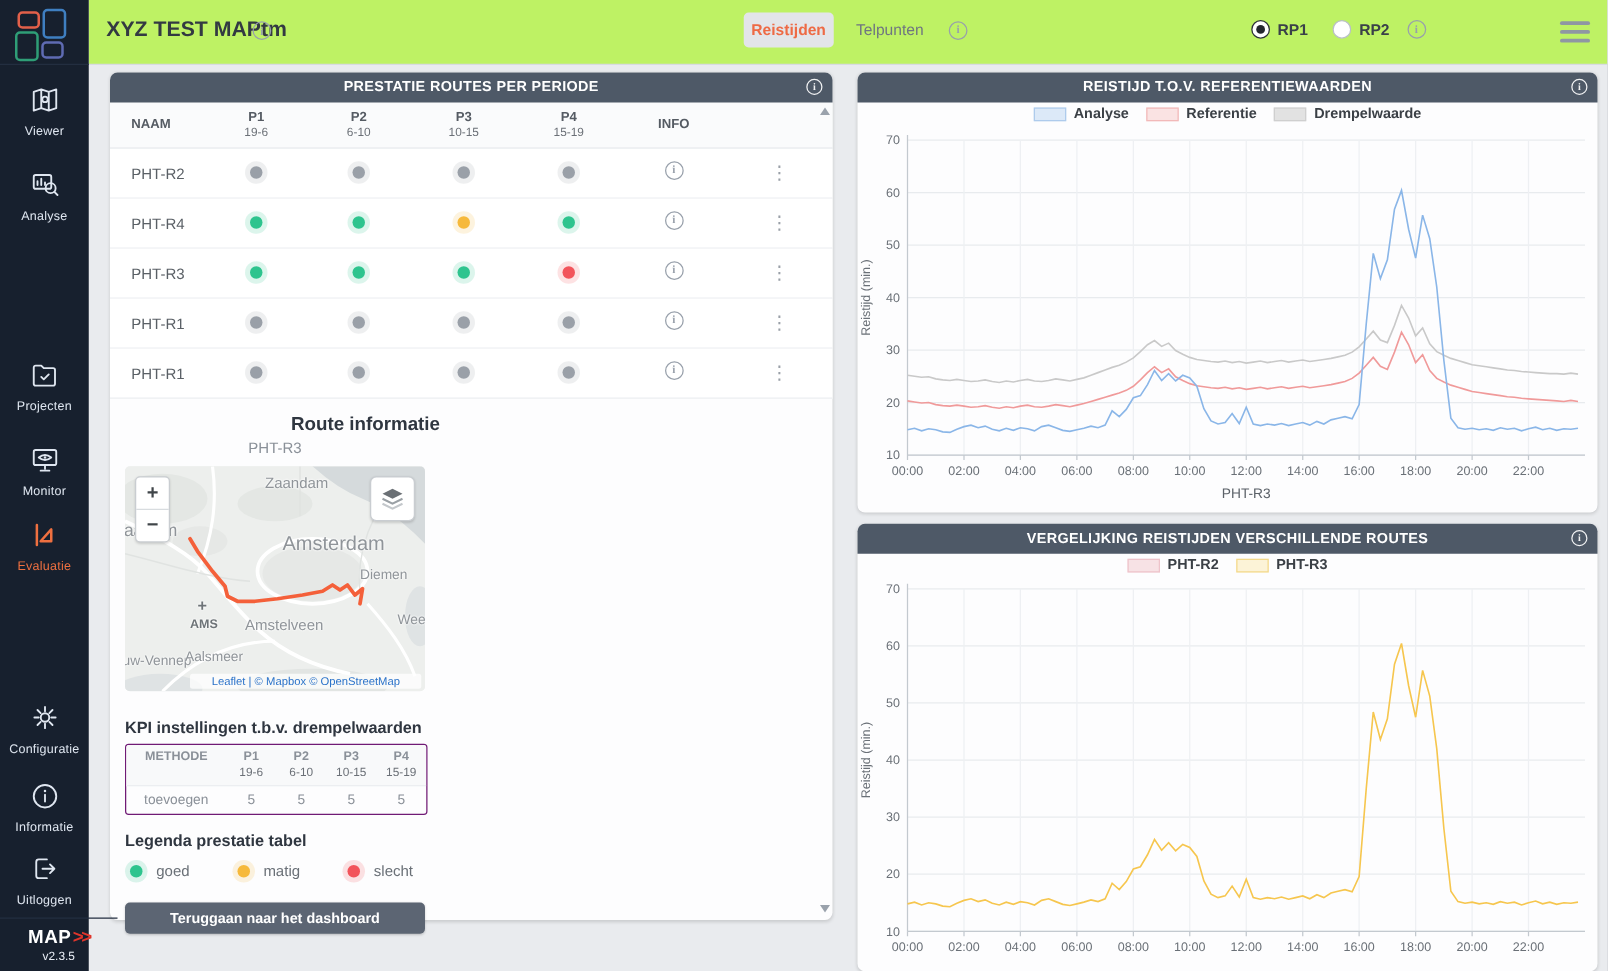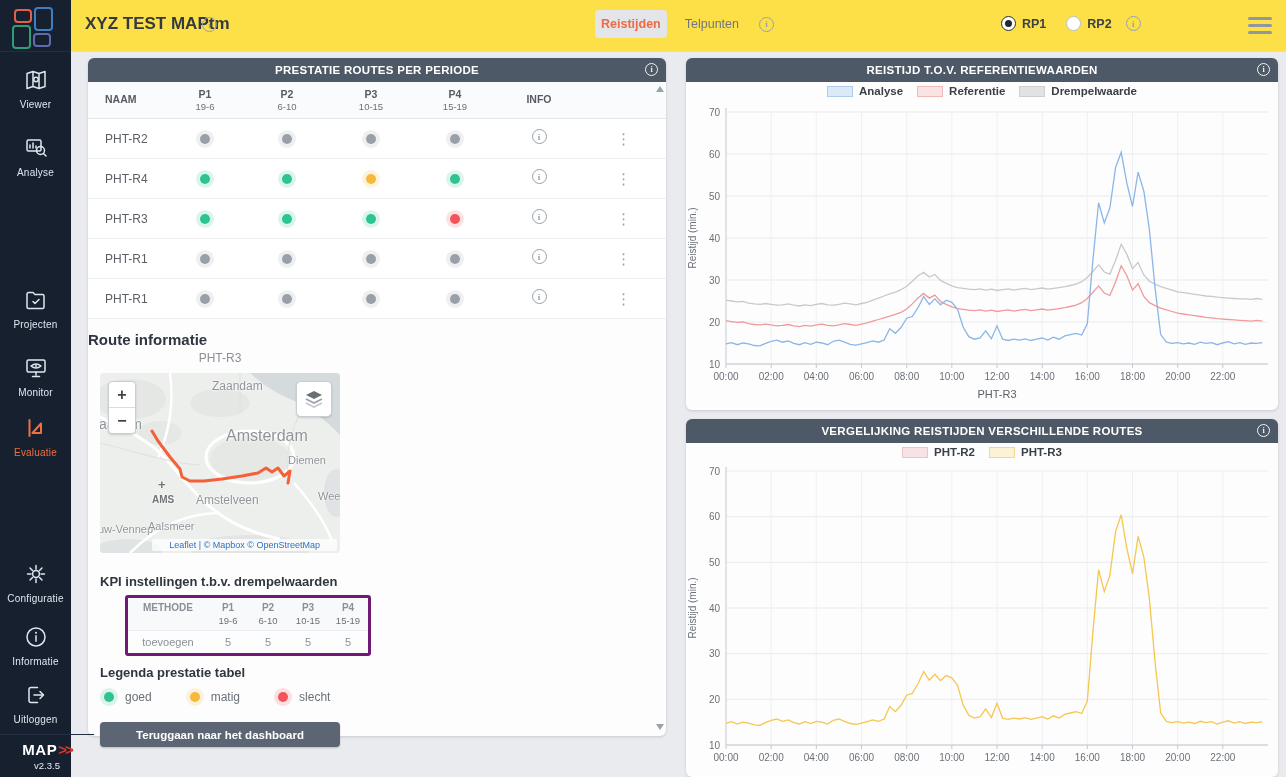--- a/index.html
+++ b/index.html
@@ -16,21 +16,21 @@
   .nav-item{position:absolute;left:0;width:71px;text-align:center;color:#dfe6f0;cursor:pointer;}
   .nav-item .nico{display:inline-block;width:24px;height:24px;}
   .nav-item .nlabel{display:block;font-size:10px;margin-top:3px;letter-spacing:.2px;}
   .nav-item.active{color:#ef7040;}
   .nav-item svg{stroke:currentColor;fill:none;stroke-width:1.5;stroke-linecap:round;stroke-linejoin:round;}
   .version-block{position:absolute;left:0;bottom:0;width:94px;padding:6px 0 6px;text-align:center;border-top:1px solid #232e40;}
   .maplogo{color:#fff;font-weight:bold;font-size:15px;letter-spacing:.5px;}
   .maplogo .chev{color:#e0352b;font-weight:800;letter-spacing:-2px;margin-left:1px;}
   .mapver{display:block;color:#e8edf5;font-size:9.5px;margin-top:1px;}
   
-  .topbar{position:absolute;left:71px;top:0;width:1215px;height:51px;background:#fde047;border-bottom:1px solid #d8dbe0;z-index:4;}
+  .topbar{position:absolute;left:71px;top:0;width:1215px;height:51px;background:#bef264;border-bottom:1px solid #d8dbe0;z-index:4;}
   .app-title{position:absolute;left:14px;top:14px;font-size:17px;font-weight:600;color:#333a42;}
   .title-info{position:absolute;left:131px;top:17px;}
   .ic-info{display:inline-block;width:15px;height:15px;border:1px solid currentColor;border-radius:50%;
            position:relative;color:#98a0ab;box-sizing:border-box;}
   .ic-info::after{content:"i";position:absolute;top:50%;left:50%;transform:translate(-50%,-54%);
            font-size:9px;font-weight:700;font-family:"Liberation Serif",serif;}
   .ic-info.w{color:rgba(255,255,255,.92);width:13px;height:13px;}
   .ic-info.w::after{font-size:8px;}
   .tabs{position:absolute;left:524px;top:10px;display:flex;align-items:center;gap:12px;}
   .tab{font-size:12.5px;color:#6f7680;padding:7px 6px;border-radius:4px;cursor:pointer;}
@@ -59,36 +59,36 @@
   .th .sub{display:block;font-size:9.5px;font-weight:400;color:#6b7077;}
   .th.left{text-align:left;}
   .trow{height:39px;border-bottom:1px solid #eceef1;background:#fff;}
   .tcell{text-align:center;}
   .tcell.name{text-align:left;font-size:12px;color:#5a6066;}
   .halo{display:inline-flex;width:18px;height:18px;border-radius:50%;align-items:center;justify-content:center;vertical-align:middle;}
   .dot{width:10px;height:10px;border-radius:50%;display:block;}
   .kebab{display:inline-block;color:#9aa0a8;font-size:15px;line-height:10px;cursor:pointer;}
   .kebab::after{content:"\22EE";}
   
-  .ri-title{position:absolute;left:0;top:273px;width:264px;text-align:left;font-size:15px;font-weight:700;color:#2f3640;}
+  .ri-title{position:absolute;left:0;top:273px;width:264px;text-align:right;font-size:15px;font-weight:700;color:#2f3640;}
   .ri-sub{position:absolute;left:0;top:293px;width:264px;text-align:center;font-size:12px;color:#8a9098;}
   .map-box{position:absolute;left:12px;top:315px;width:240px;height:180px;border-radius:4px;overflow:hidden;background:#edefed;}
   .map-label{position:absolute;color:#8f9499;text-shadow:0 0 2px #fff,0 0 2px #fff;white-space:nowrap;pointer-events:none;}
   .map-label.b{font-weight:700;color:#6e7478;}
   .map-zoom{position:absolute;left:8px;top:8px;width:26px;background:#fff;border:1px solid #c9cdd1;border-radius:4px;
             box-shadow:0 1px 2px rgba(0,0,0,.15);z-index:3;}
   .map-zoom div{height:25px;display:flex;align-items:center;justify-content:center;font-size:16px;font-weight:700;color:#404549;cursor:pointer;}
   .map-zoom div:first-child{border-bottom:1px solid #d8dcdf;}
   .map-layers{position:absolute;right:8px;top:8px;width:34px;height:34px;background:#fff;border:1px solid #c9cdd1;border-radius:5px;
             display:flex;align-items:center;justify-content:center;box-shadow:0 1px 2px rgba(0,0,0,.15);z-index:3;cursor:pointer;}
   .map-attrib{position:absolute;right:3px;bottom:2px;font-size:9px;color:#2a72c9;background:rgba(255,255,255,.75);
             padding:1px 17px;border-radius:2px;z-index:3;}
   
   .kpi-title{position:absolute;left:12px;top:516px;font-size:13px;font-weight:700;color:#2f3640;}
-  .kpi-table{position:absolute;left:12px;top:537px;width:240px;border:3px solid #701a75;border-radius:3px;overflow:hidden;margin-left:25px;}
+  .kpi-table{position:absolute;left:12px;top:537px;width:240px;border:1px solid #701a75;border-radius:3px;overflow:hidden;}
   .kpi-head,.kpi-row{display:grid;grid-template-columns:80px 40px 40px 40px 40px;}
   .kpi-head{background:#f8f9fa;border-bottom:1px solid #eceef1;padding:4px 0;}
   .kpi-head .th{font-size:10px;color:#8a9098;font-weight:700;}
   .kpi-head .th .sub{font-size:9.5px;}
   .kpi-row{padding:5px 0;}
   .kpi-row .td{font-size:11px;color:#8a9098;text-align:center;}
   
   .leg-title{position:absolute;left:12px;top:607px;font-size:13px;font-weight:700;color:#2f3640;}
   .leg-row{position:absolute;left:12px;top:630px;width:250px;display:flex;gap:34px;align-items:center;}
   .leg-item{display:flex;align-items:center;gap:7px;font-size:12px;color:#6a7077;}

